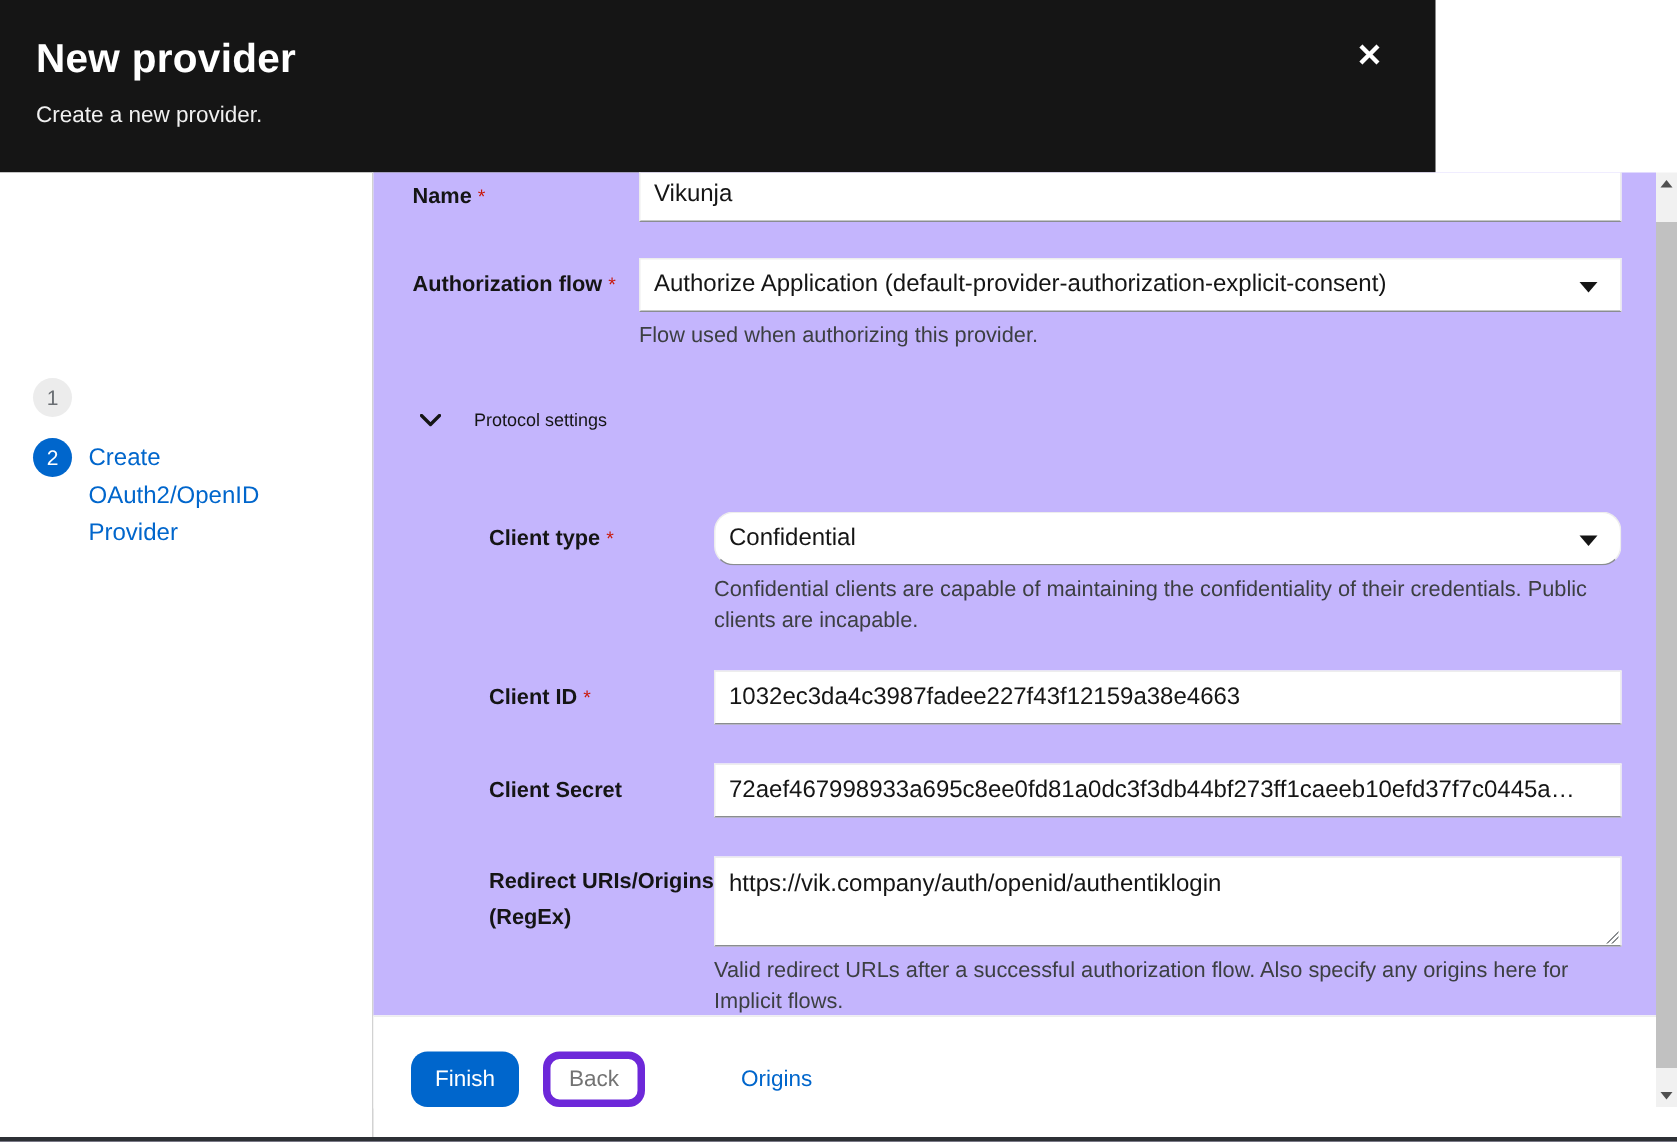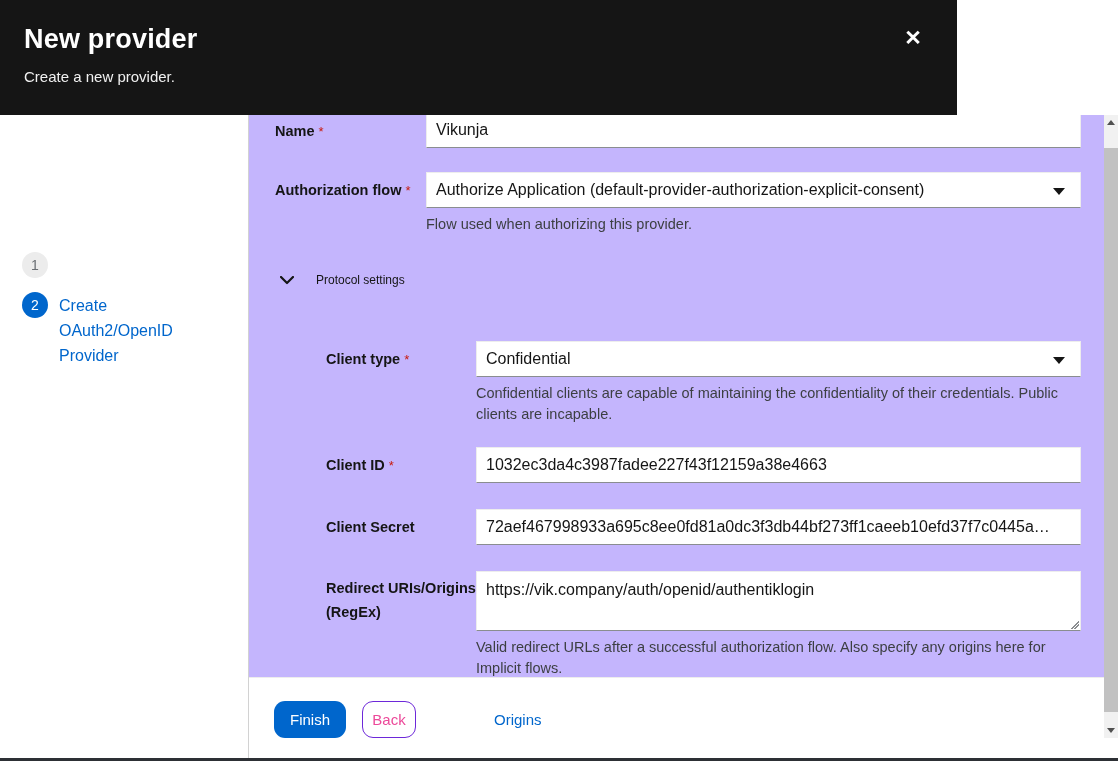--- a/index.html
+++ b/index.html
@@ -82,21 +82,21 @@
   
   .modal-footer {
     position:absolute; left:249px; top:677px; width:855px; height:62px;
     background:#fff; border-top:1px solid #ededed;
   }
   .btn {
     position:absolute; top:23px; height:37px; border-radius:11px;
     font-family:"Liberation Sans", sans-serif; font-size:15px; cursor:pointer;
   }
   .btn-primary { left:25px; width:72px; background:#0066cc; border:none; color:#fff; }
-  .btn-secondary { left:113px; width:54px; background:#fff; border:1px solid #6d28d9; color:#ec4899; }
+  .btn-secondary { left:113px; width:68px; background:#fff; border:5px solid #6d28d9; color:#737373; }
   .btn-link {
     position:absolute; left:245px; top:23px; height:37px; line-height:37px;
     background:none; border:none; color:#0066cc; font-size:15px; cursor:pointer;
     font-family:"Liberation Sans", sans-serif;
   }
   
   .scrollbar {
     position:absolute; right:0; top:115px; width:14px; height:623px;
     background:#f1f1f1;
   }
@@ -153,21 +153,21 @@
     <div class="expander">
       <svg width="14" height="9" viewBox="0 0 14 9">
         <polyline points="1,1 7,7 13,1" fill="none" stroke="#151515" stroke-width="2.2" stroke-linecap="round" stroke-linejoin="round"></polyline>
       </svg>
       <span class="expander-label">Protocol settings</span>
     </div>
 
     <label class="form-label col2-label" style="top:236px;">
       <span>Client type</span><span class="req">*</span>
     </label>
-    <div class="pf-select col2-field" style="top:226px;">
+    <div class="pf-select col2-field" style="top:226px;border-radius:13px;">
       <span>Confidential</span>
       <span class="caret"></span>
     </div>
     <div class="helper col2-field" style="top:268px;">Confidential clients are capable of maintaining the confidentiality of their credentials. Public clients are incapable.</div>
 
     <label class="form-label col2-label" style="top:342px;">
       <span>Client ID</span><span class="req">*</span>
     </label>
     <input class="pf-input col2-field" style="top: 332px;" type="text" value="1032ec3da4c3987fadee227f43f12159a38e4663">
 

